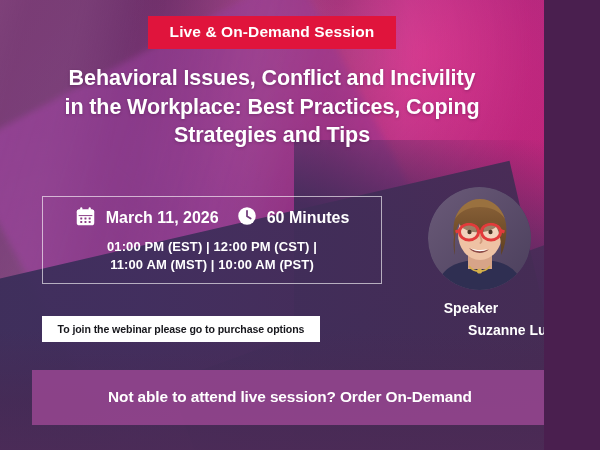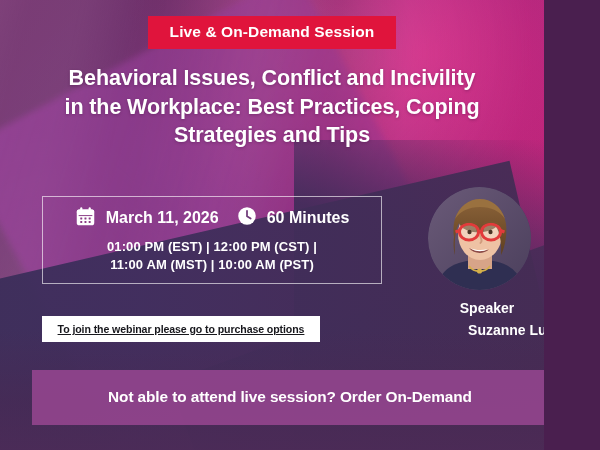--- a/index.html
+++ b/index.html
@@ -91,29 +91,29 @@
   .dt-item{display:flex;align-items:center;gap:10px;}
   .dt-label{color:#fff;font-weight:bold;font-size:16px;white-space:nowrap;}
   .ico{display:block;}
   .dt-times{color:#fff;font-weight:bold;font-size:13px;text-align:center;line-height:1.42;letter-spacing:.1px;}
   .dt-times span{display:block;white-space:nowrap;}
   
   .purchase{
     position:absolute;left:42px;top:316px;width:278px;height:26px;
     background:#fff;display:flex;align-items:center;justify-content:center;
   }
-  .purchase span{color:#17171c;font-weight:bold;font-size:10.6px;letter-spacing:-.1px;white-space:nowrap;text-decoration:underline;}
+  .purchase span{color:#17171c;font-weight:bold;font-size:10.6px;letter-spacing:-.1px;white-space:nowrap;}
   
   .photo{
     position:absolute;left:428px;top:187px;width:103px;height:103px;border-radius:50%;
     overflow:hidden;background:#4e3f63;
   }
   .photo svg{display:block;}
   .sp-role{
-    position:absolute;left:406px;top:300px;width:162px;text-align:center;
+    position:absolute;left:390px;top:300px;width:162px;text-align:center;
     color:#fff;font-weight:bold;font-size:14px;
   }
   .sp-name{
     position:absolute;left:388px;top:322px;width:182px;text-align:right;
     color:#fff;font-weight:bold;font-size:14px;
   }
   
   .ondemand{
     position:absolute;left:32px;top:370px;width:516px;height:55px;
     background:rgba(149,70,143,0.88);

